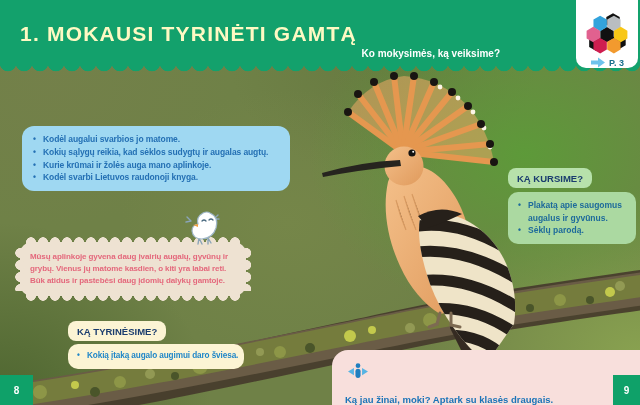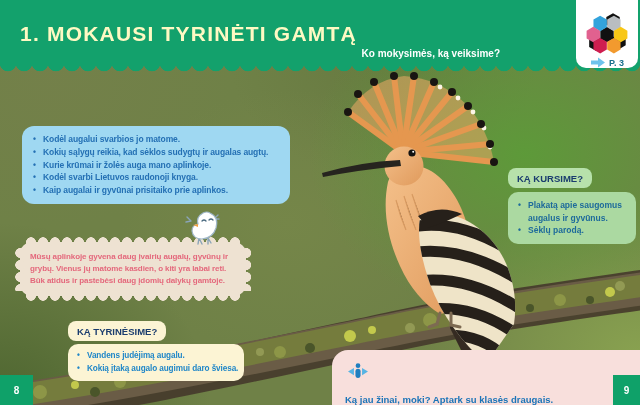--- a/index.html
+++ b/index.html
@@ -246,21 +246,20 @@
       <span class="pref-text">P. 3</span>
     </div>
   </div>
 
   <div class="panel know-panel">
     <ul>
         <li>Kodėl augalui svarbios jo matome.</li>
         <li>Kokių sąlygų reikia, kad sėklos sudygtų ir augalas augtų.</li>
         <li>Kurie krūmai ir žolės auga mano aplinkoje.</li>
         <li>Kodėl svarbi Lietuvos raudonoji knyga.</li>
-        <li>Kaip augalai ir gyvūnai prisitaiko prie aplinkos.</li>
       </ul>
   </div>
 
   <div class="pill create-pill">KĄ KURSIME?</div>
   <div class="panel create-panel">
     <ul>
         <li>Plakatą apie saugomus augalus ir gyvūnus.</li>
         <li>Sėklų parodą.</li>
       </ul>
   </div>
@@ -280,21 +279,20 @@
 
   <div class="intro-box">
     <div class="bump-left"></div>
     <div class="bump-right"></div>
     <div class="intro-text">Mūsų aplinkoje gyvena daug įvairių augalų, gyvūnų ir grybų. Vienus jų matome kasdien, o kiti yra labai reti. Būk atidus ir pastebėsi daug įdomių dalykų gamtoje.</div>
   </div>
 
   <div class="pill explore-pill">KĄ TYRINĖSIME?</div>
   <div class="panel explore-panel">
     <ul>
-        <li>Vandens judėjimą augalu.</li>
         <li>Kokią įtaką augalo augimui daro šviesa.</li>
       </ul>
   </div>
 
   <div class="discuss-box">
     <svg width="26" height="22" viewBox="0 0 26 22" aria-hidden="true">
       <path d="M8.5,6.5 L2,10.5 L8.5,14.5 Z" fill="#56b4e4"></path>
       <path d="M17.5,6.5 L24,10.5 L17.5,14.5 Z" fill="#56b4e4"></path>
       <circle cx="13" cy="4" r="2.6" fill="#1f7fc0"></circle>
       <rect x="10.2" y="7.5" width="5.6" height="10" rx="2.8" fill="#1f7fc0"></rect>

